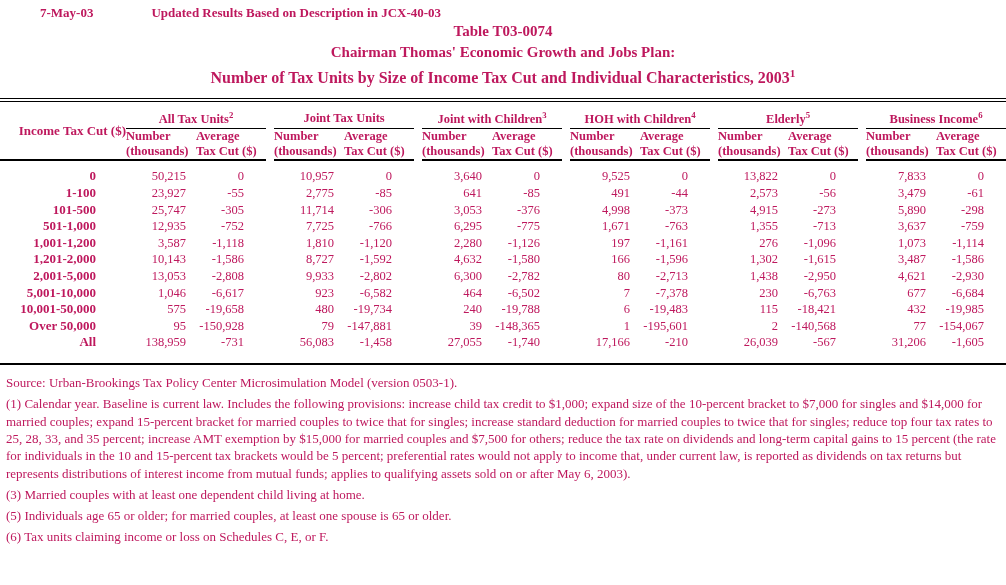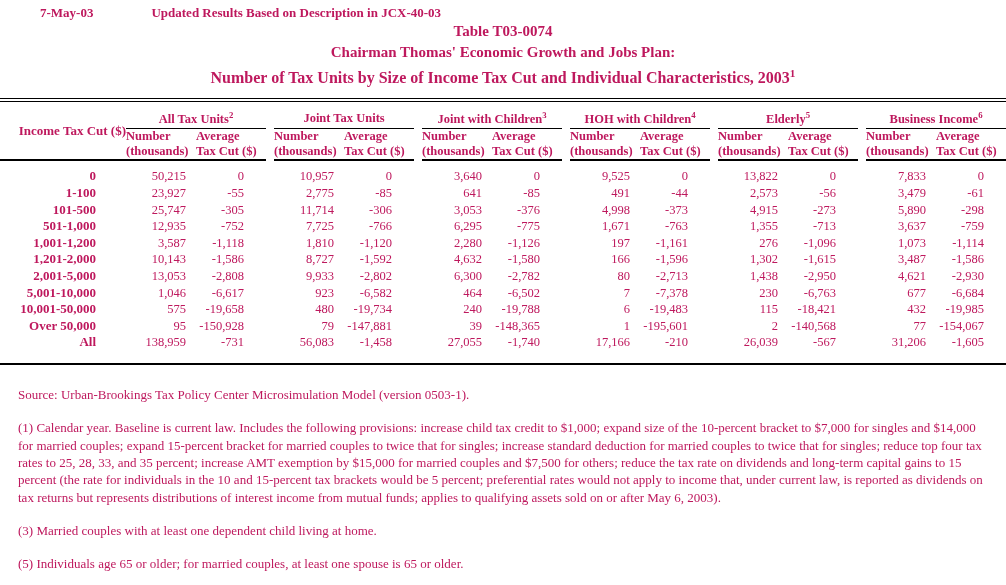--- a/index.html
+++ b/index.html
@@ -42,21 +42,21 @@
   }
   th.gap, td.gap { border: none; }
   tbody td { text-align: right; line-height: 16.6px; white-space: nowrap; }
   tbody td.rowlabel { font-weight: bold; padding-right: 30px; font-size: 13px; }
   tbody td.numcol { padding-right: 10px; }
   tbody td.avgcol { padding-right: 22px; }
   tbody tr:first-child td { padding-top: 7px; }
 
   
   .footnotes { padding: 5px 3px 0 2px; font-size: 13px; line-height: 17.3px; }
-  .footnotes div { margin: 16px; }
+  .footnotes div { margin: 4px; }
 </style>
 </head>
 <body>
 
 <div class="page">
 
   <div class="pgheader">
     <span class="date">7-May-03</span>
     <span class="note">Updated Results Based on Description in JCX-40-03</span>
   </div>

